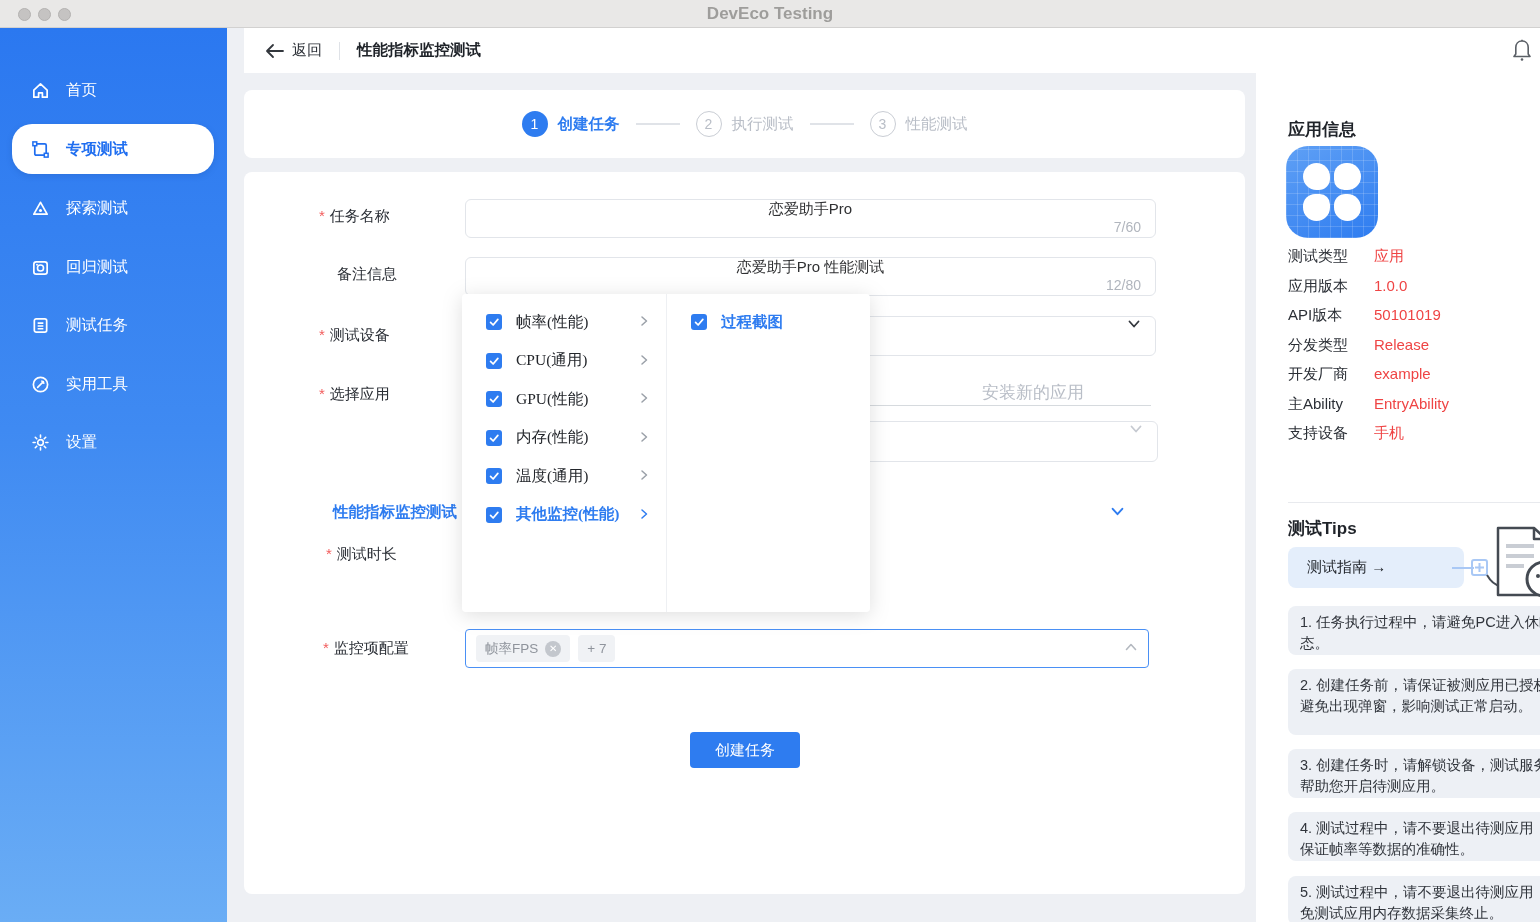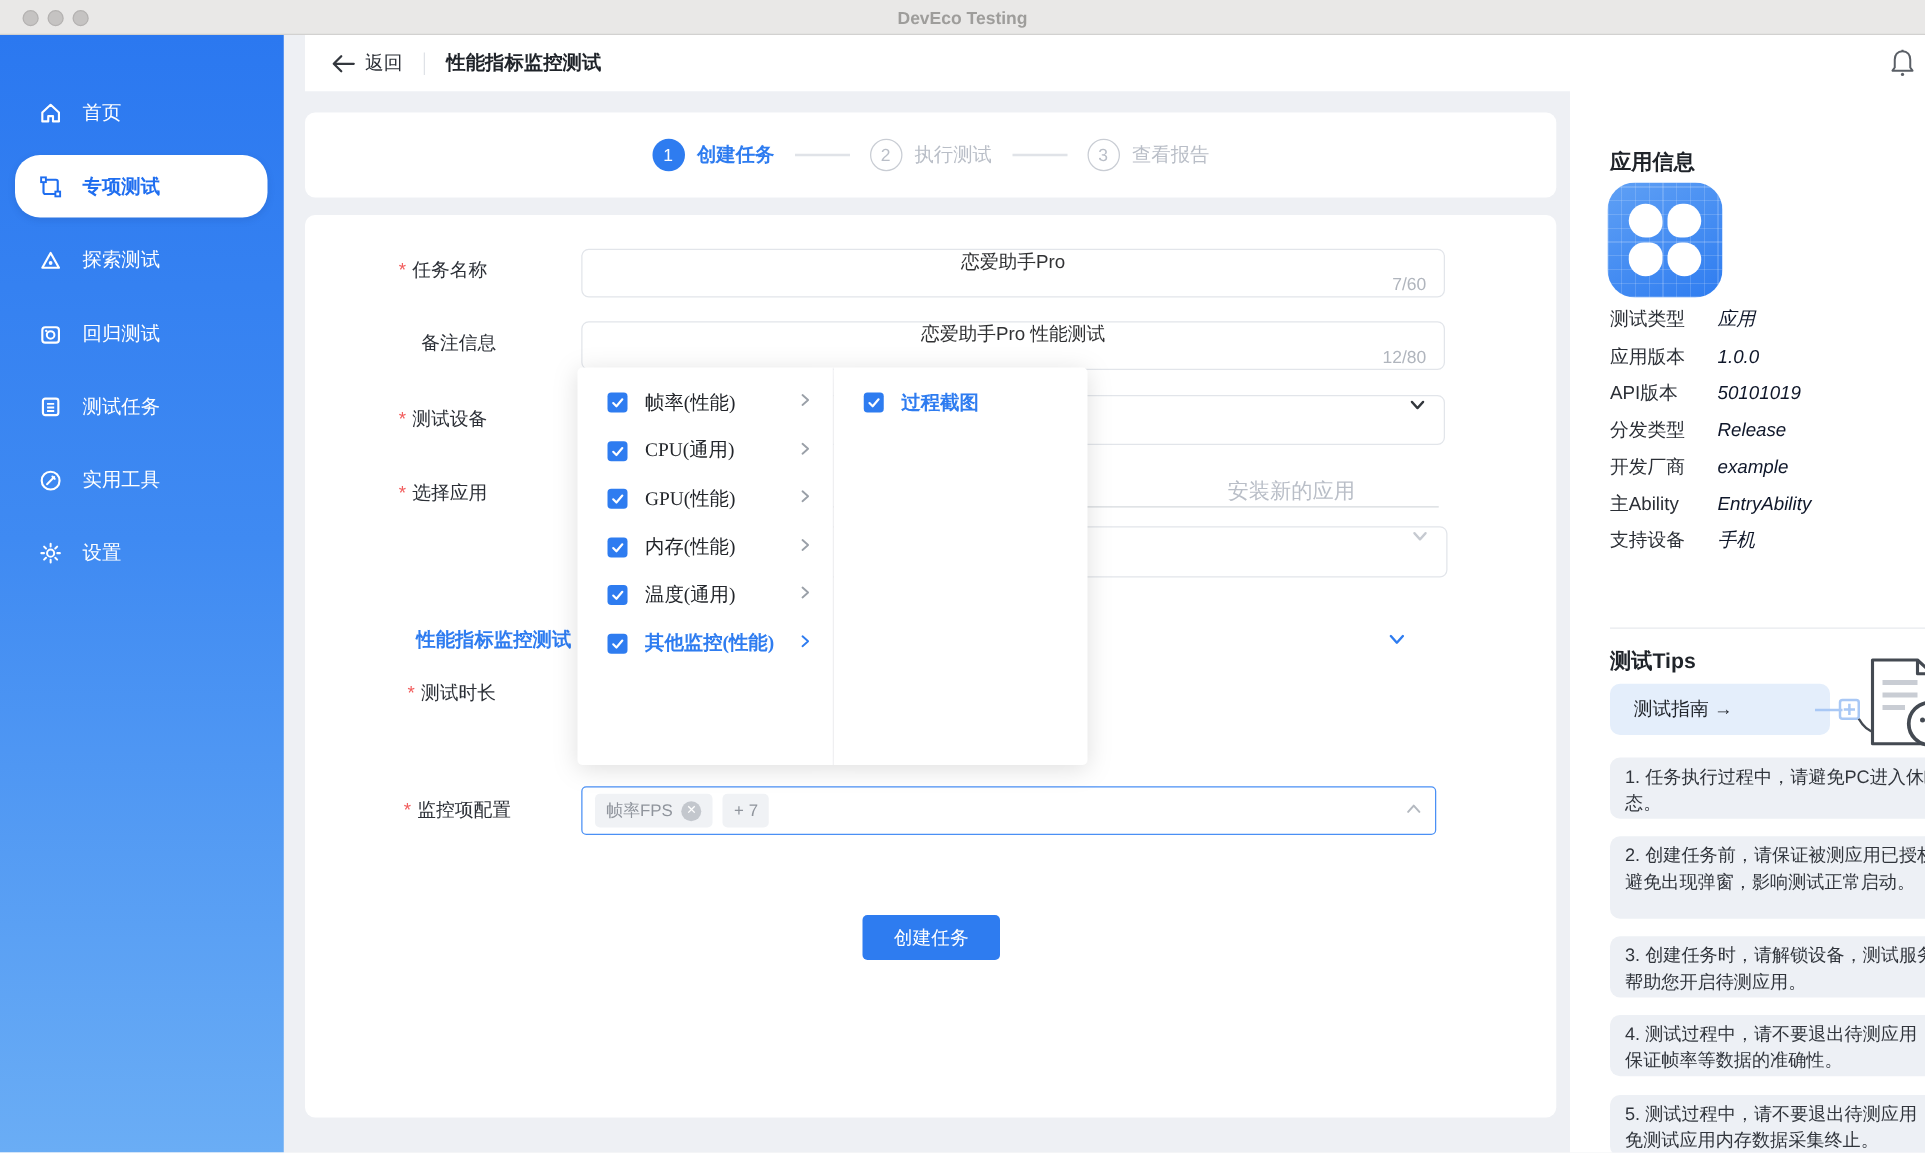--- a/index.html
+++ b/index.html
@@ -3,21 +3,21 @@
 <meta charset="utf-8">
 <style>
   * { margin:0; padding:0; box-sizing:border-box; }
   html,body { width:1540px; height:922px; overflow:hidden; }
   body { font-family:"Liberation Sans","DejaVu Sans",sans-serif; position:relative; background:#eef0f4; }
 
   
   .titlebar { position:absolute; left:0; top:0; width:1540px; height:28px; background:#e9e8e7; border-bottom:1px solid #d2d1d0; z-index:60; }
   .traffic { position:absolute; top:7.5px; width:13px; height:13px; border-radius:50%; background:#c5c3c2; border:0.5px solid #b4b2b1; }
   .t1{left:18px;} .t2{left:38px;} .t3{left:58px;}
-  .win-title { position:absolute; left:0; right:0; top:0; height:28px; line-height:28px; text-align:center; font-size:14px; font-weight:bold; color:#9e9d9b; }
+  .win-title { position:absolute; left:0; right:0; top:0; height:28px; line-height:28px; text-align:center; font-size:17px; font-weight:bold; color:#9e9d9b; }
 
   
   .sidebar { position:absolute; left:0; top:28px; width:227px; height:894px; background:linear-gradient(180deg,#2b78f0 0%,#3f8af2 45%,#6aadf5 100%); z-index:50; }
   .side-item { position:absolute; left:0; width:227px; height:44px; display:flex; align-items:center; padding-left:30px; color:#fff; font-size:15.5px; cursor:pointer; }
   .side-item .ic { width:20px; height:20px; margin-right:16px; display:flex; align-items:center; justify-content:center; }
   .side-item.selected { left:12px; width:202px; height:50px; background:#fff; border-radius:20px; color:#1f6ef0; font-weight:bold; padding-left:18px; box-shadow:0 2px 6px rgba(20,60,140,.18); }
 
   
   .main-bg { position:absolute; left:227px; top:28px; width:1029px; height:894px; background:#eef0f4; }
   .topbar { position:absolute; left:244px; top:28px; width:1296px; height:45px; background:#fff; z-index:5; display:flex; align-items:center; }
@@ -71,21 +71,21 @@
   .app-icon { position:absolute; left:30px; top:118px; width:92px; height:92px; border-radius:22px; background:
       repeating-linear-gradient(0deg, rgba(255,255,255,.16) 0 1px, transparent 1px 11px),
       repeating-linear-gradient(90deg, rgba(255,255,255,.16) 0 1px, transparent 1px 11px),
       linear-gradient(150deg,#5fa0f5,#2e7cf0); }
   .blob { position:absolute; width:27px; height:27px; background:#fff; }
   .b-tl{left:17px;top:17px;border-radius:50% 50% 42% 50%;} .b-tr{left:48px;top:17px;border-radius:45% 50% 50% 38%;}
   .b-bl{left:17px;top:48px;border-radius:45% 38% 50% 50%;} .b-br{left:48px;top:48px;border-radius:42% 50% 50% 50%;}
   .info-rows { position:absolute; left:32px; top:213px; }
   .info-row { height:29.5px; line-height:29.5px; display:flex; font-size:15px; }
   .info-row .k { width:86px; color:#2b2f36; flex:none; }
-  .info-row .v { color:#0f172a; white-space:nowrap;font-style:italic; }
+  .info-row .v { color:#ef4444; white-space:nowrap; }
   .rp-divider { position:absolute; left:32px; top:474px; width:268px; height:1px; background:#e8eaee; }
   .guide-pill { position:absolute; left:32px; top:519px; width:176px; height:41px; background:#e4eefb; border-radius:8px; display:flex; align-items:center; padding-left:19px; font-size:15px; color:#22262c; cursor:pointer; }
   .tips-illu { position:absolute; left:196px; top:488px; }
   .tip-box { position:absolute; left:32px; width:300px; background:#edf0f5; border-radius:8px; padding:6px 12px 6px 12px; font-size:14.5px; line-height:21px; color:#31353c; }
 </style>
 </head>
 <body>
 
 <div class="titlebar">
   <span class="traffic t1"></span>
@@ -189,21 +189,21 @@
     <span class="step-label">创建任务</span>
   </div>
   <span class="step-line"></span>
   <div class="step inactive">
     <span class="step-circle">2</span>
     <span class="step-label">执行测试</span>
   </div>
   <span class="step-line"></span>
   <div class="step inactive">
     <span class="step-circle">3</span>
-    <span class="step-label">查看报告</span>
+    <span class="step-label">性能测试</span>
   </div>
 </div>
 
 <div class="card form-card">
 
   <span class="f-label req" style="left:75px; top:35px;">任务名称</span>
   <div class="f-input" style="left:221px; top:27px; width:691px; height:39px;">
     <span>恋爱助手Pro</span>
     <span class="counter">7/60</span>
   </div>

